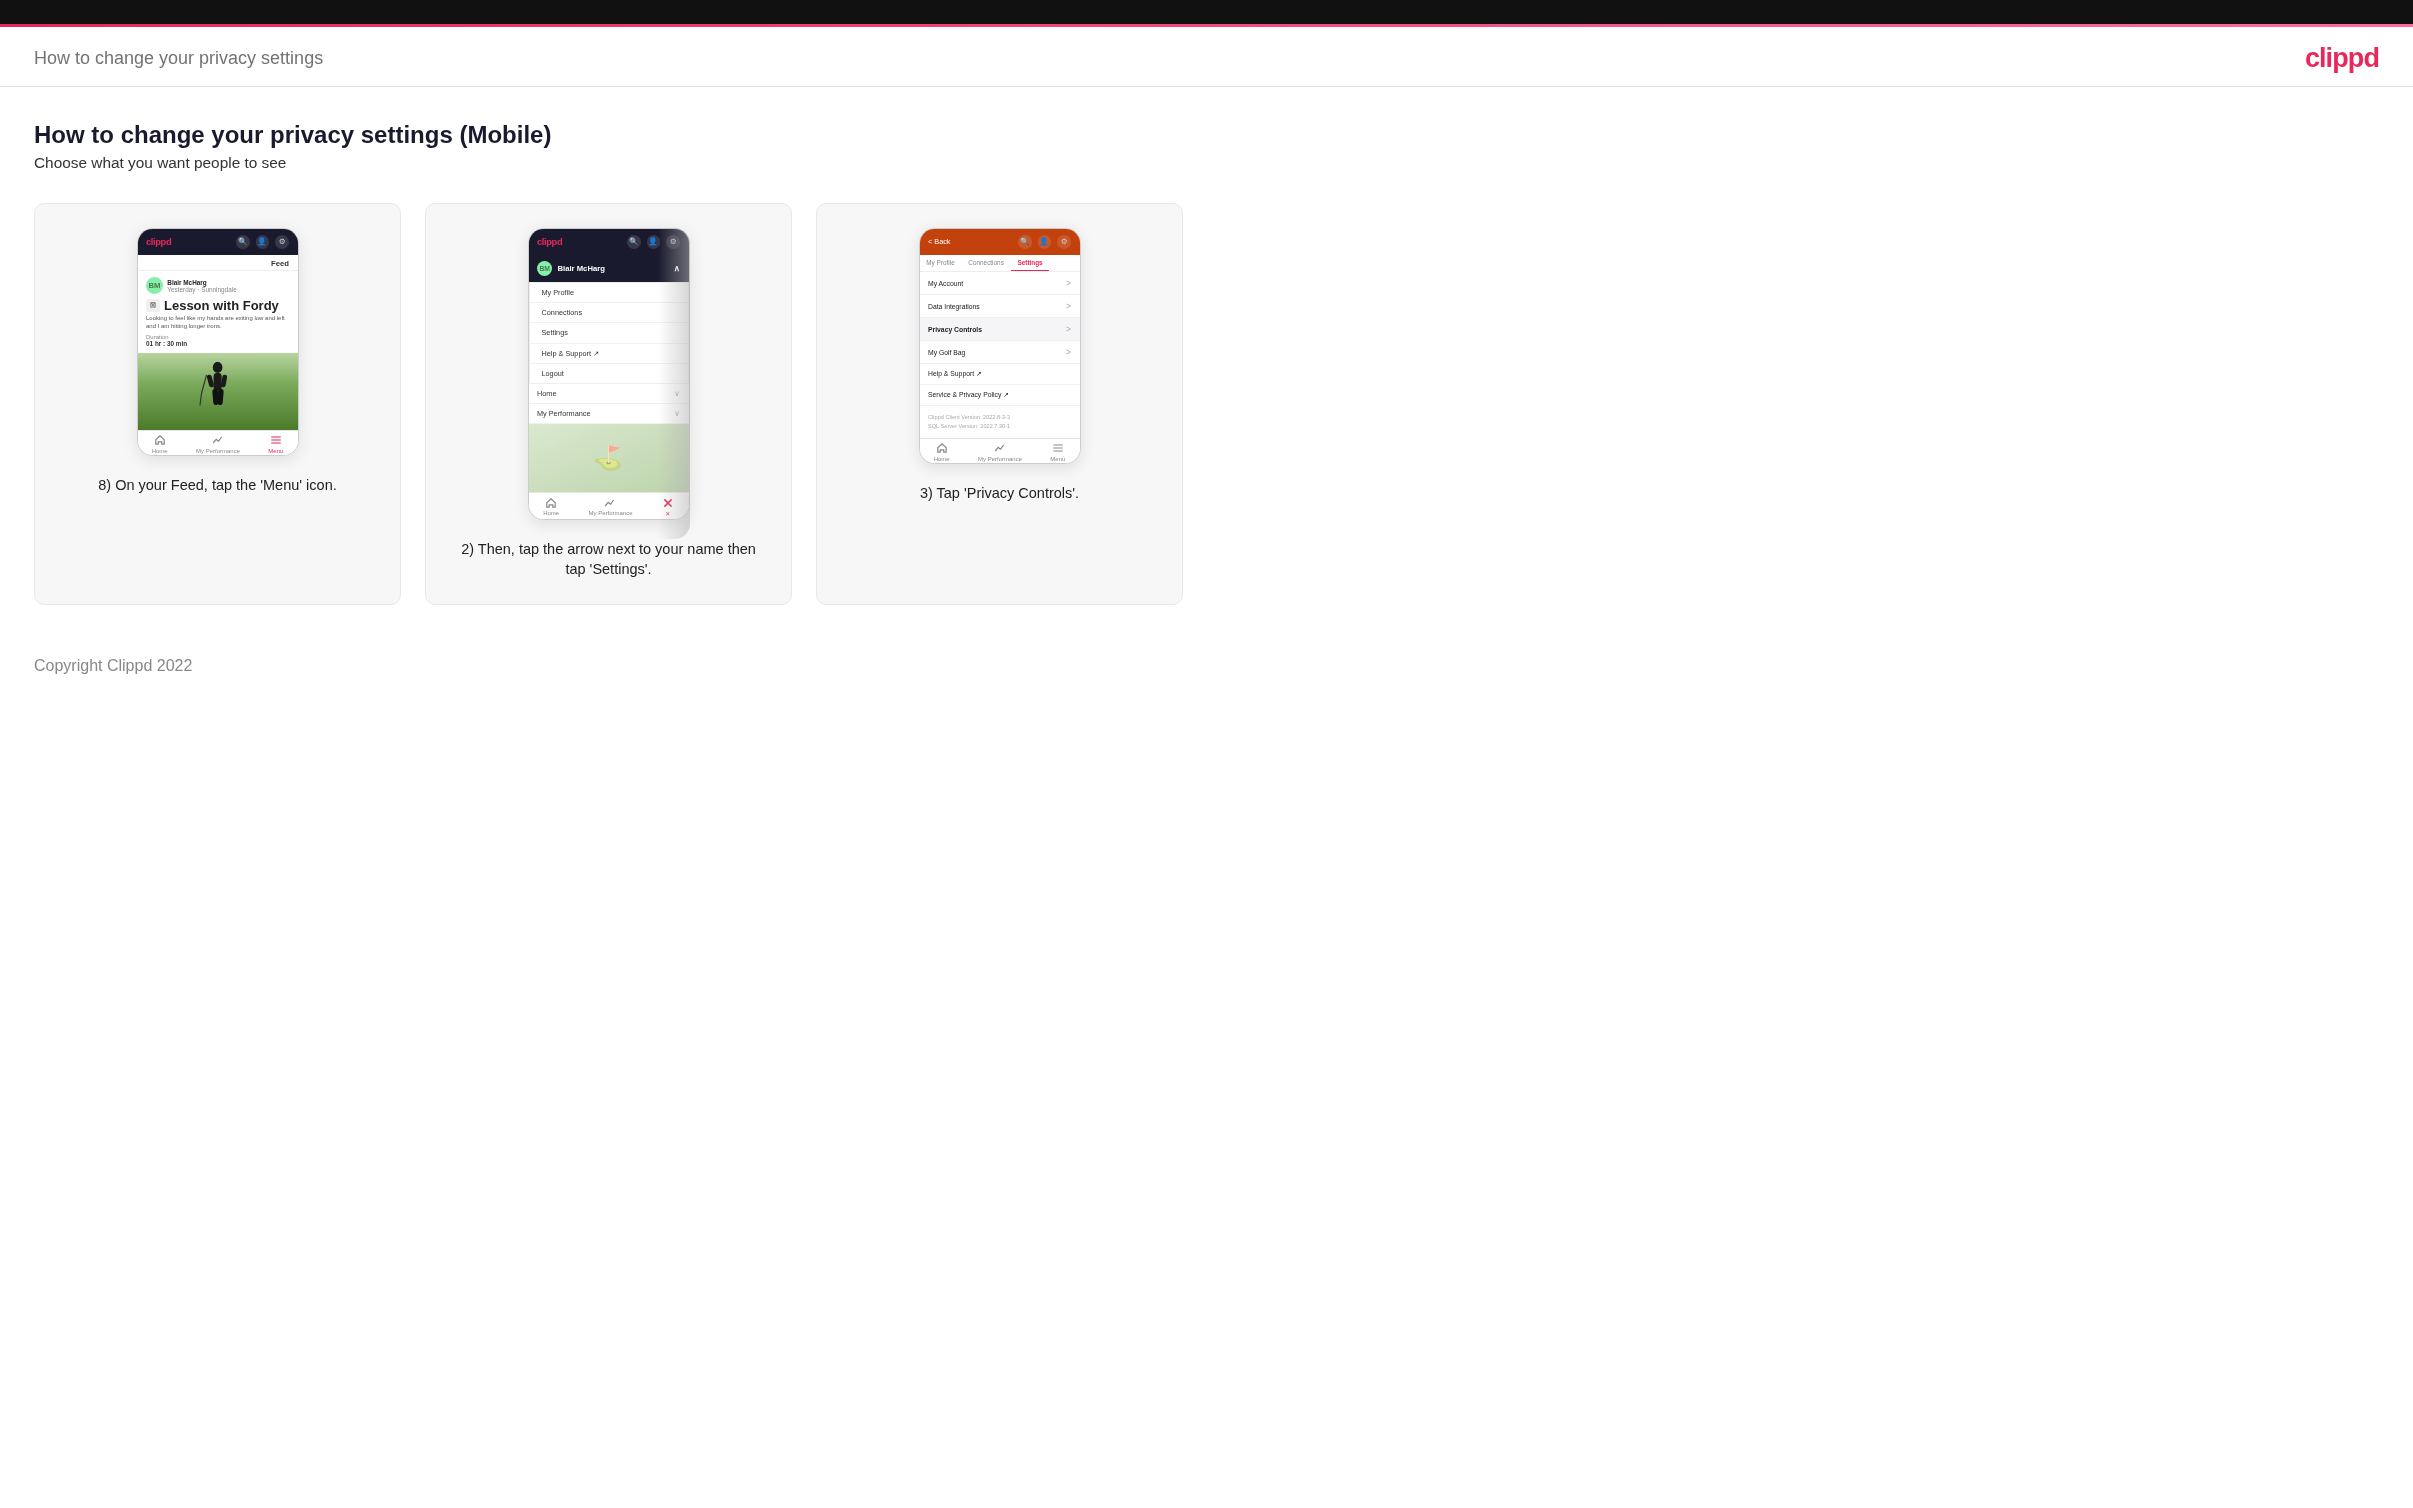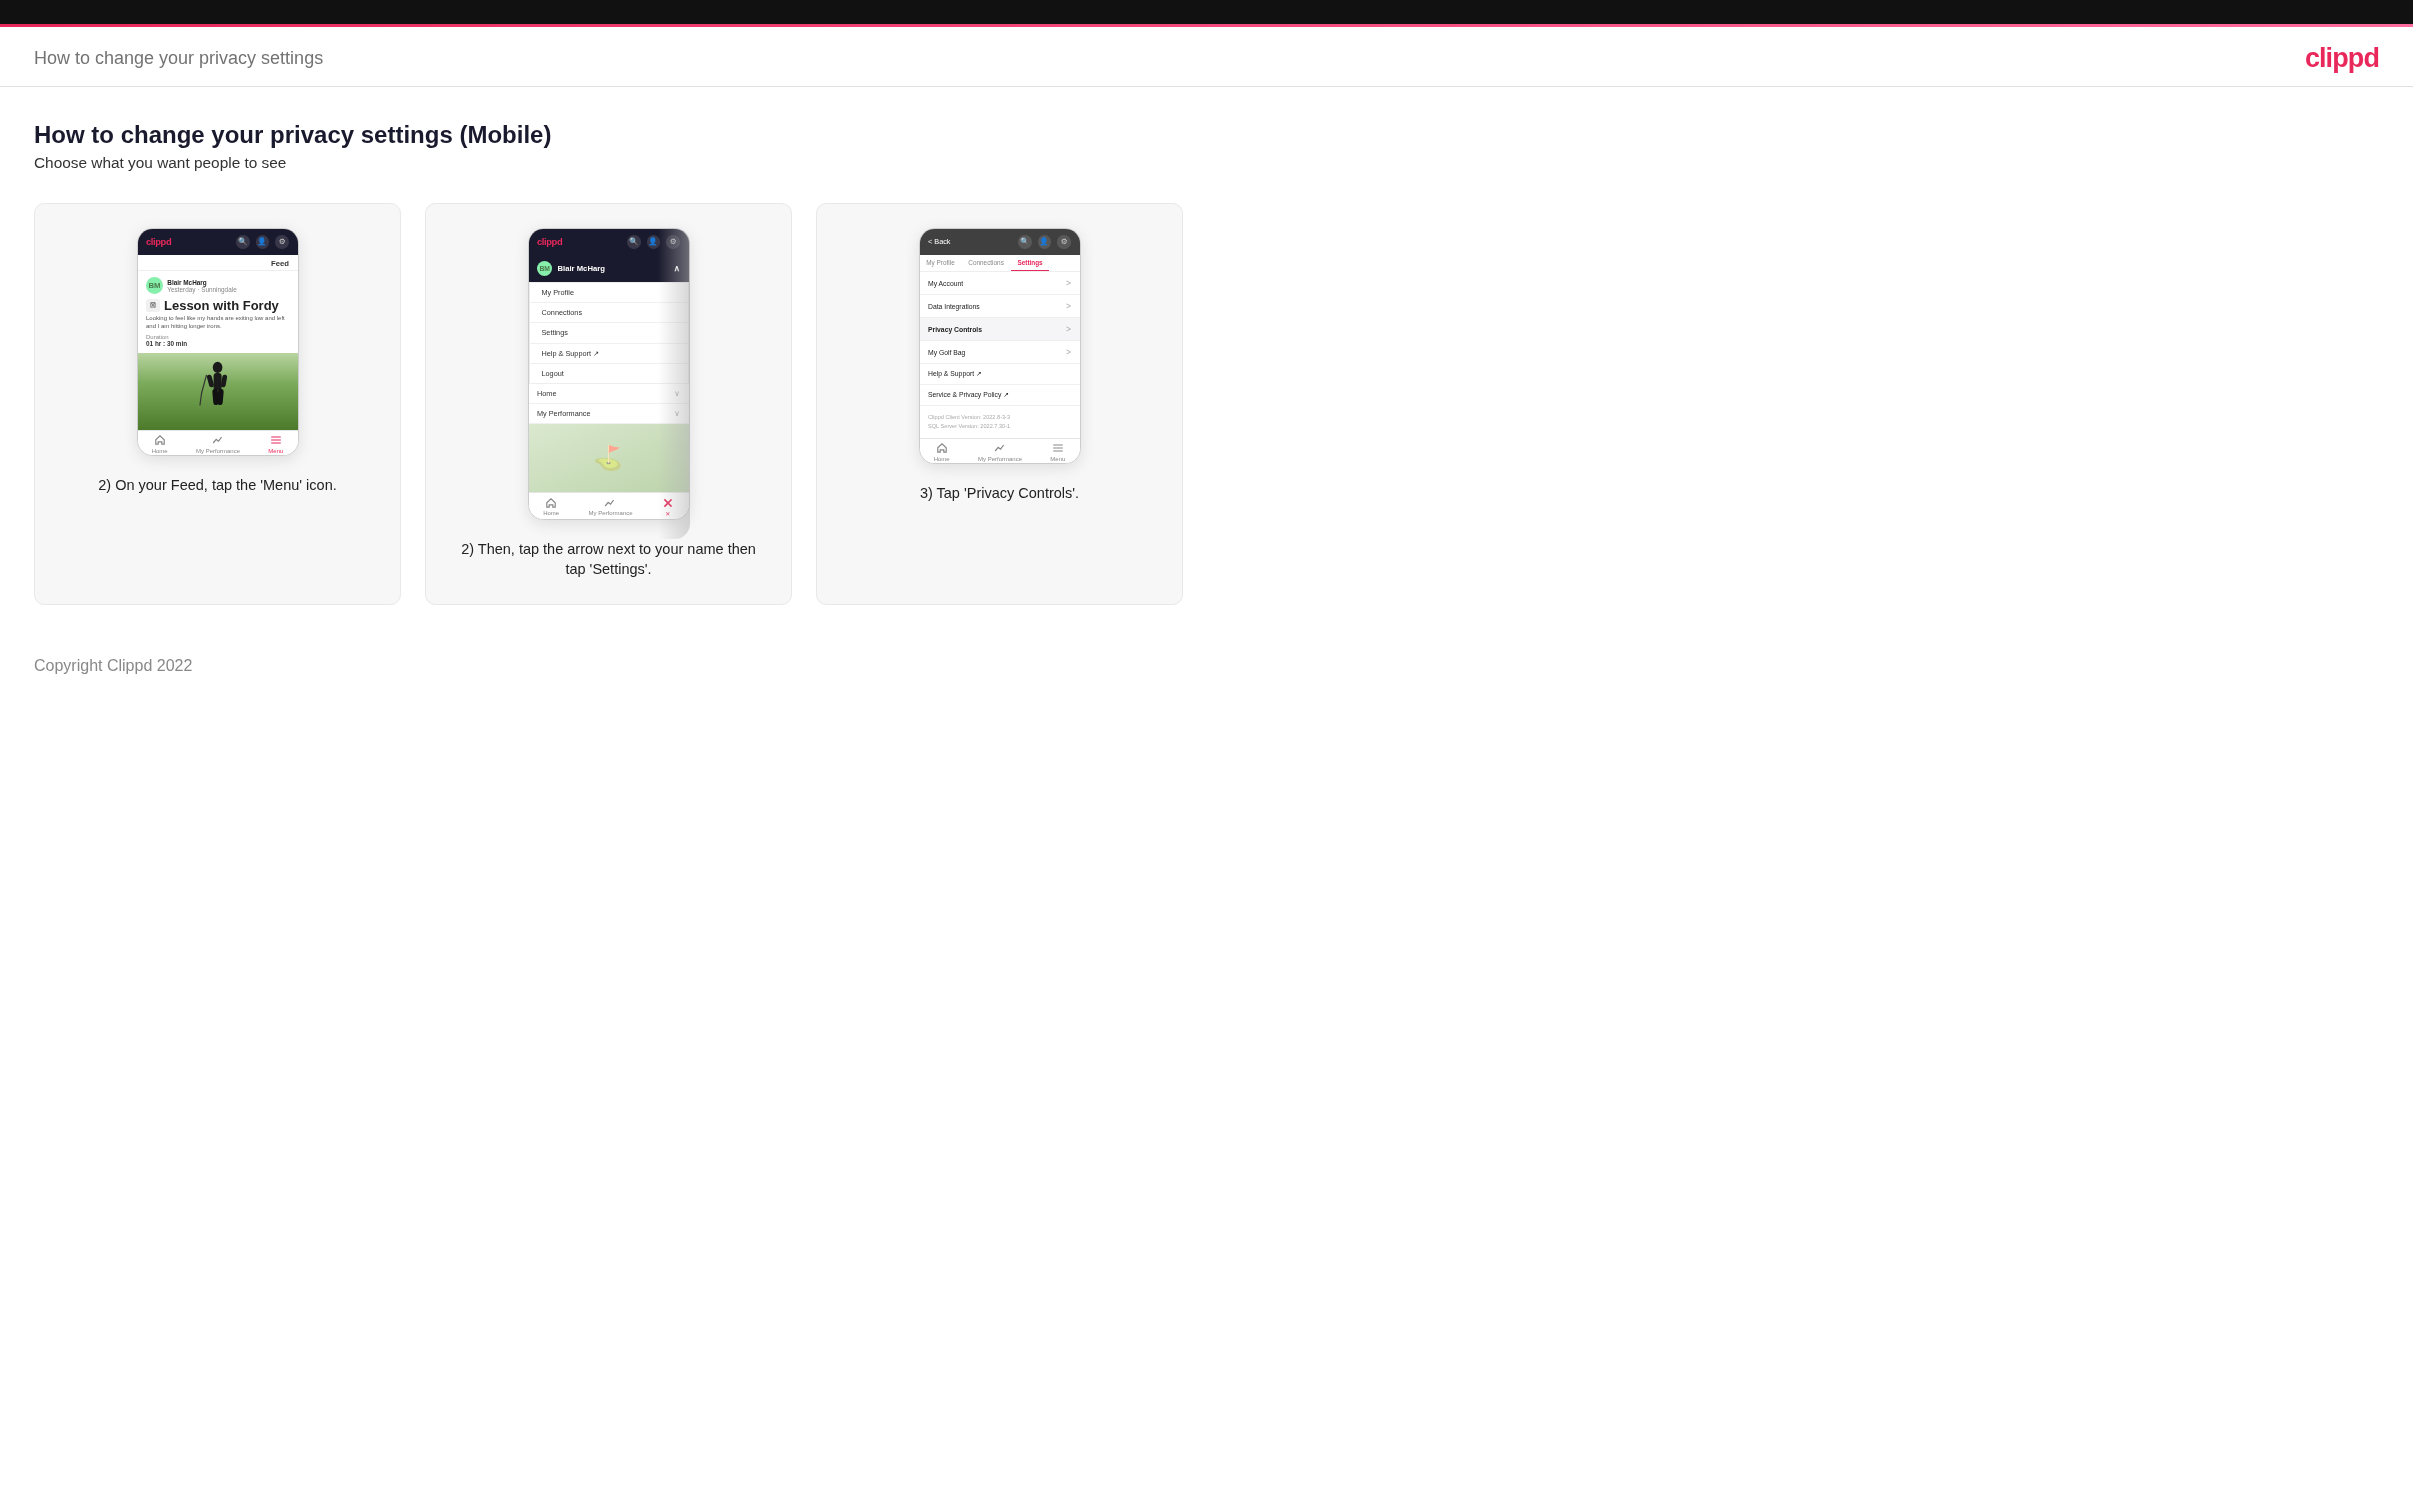--- a/index.html
+++ b/index.html
@@ -253,21 +253,21 @@
       top: 0;
       bottom: 0;
       width: 32px;
       background: linear-gradient(to right, transparent, rgba(180,180,180,0.55));
       pointer-events: none;
       border-radius: 0 15.4px 15.4px 0;
     }
 
     
     .settings-back-bar {
-      background: #404040;
+      background: #c2410c;
       color: #fff;
       display: flex;
       align-items: center;
       justify-content: space-between;
       padding: 6px 8.5px;
       font-size: 7.3px;
     }
     .settings-tabs {
       display: flex;
       border-bottom: 1.3px solid #eee;
@@ -409,21 +409,21 @@
           <div class="phone-tab active">
             <svg viewBox="0 0 20 20" fill="none" stroke="#e8275a" stroke-width="2">
                 <line x1="2" y1="5" x2="18" y2="5"></line>
                 <line x1="2" y1="10" x2="18" y2="10"></line>
                 <line x1="2" y1="15" x2="18" y2="15"></line>
               </svg>
             <span style="color:#e8275a;">Menu</span>
           </div>
         </div>
       </div>
-      <div class="step-caption">2) On your Feed, tap the 'Menu' icon.</div>
+      <div class="step-caption">8) On your Feed, tap the 'Menu' icon.</div>
     </div>
 
     <div class="step-card">
       <div class="phone2-wrap">
         <div class="phone-mockup" style="width:162px;">
 
           <div class="phone-topbar">
             <span class="phone-logo">clippd</span>
             <div class="phone-icons">
               <span>🔍</span>

